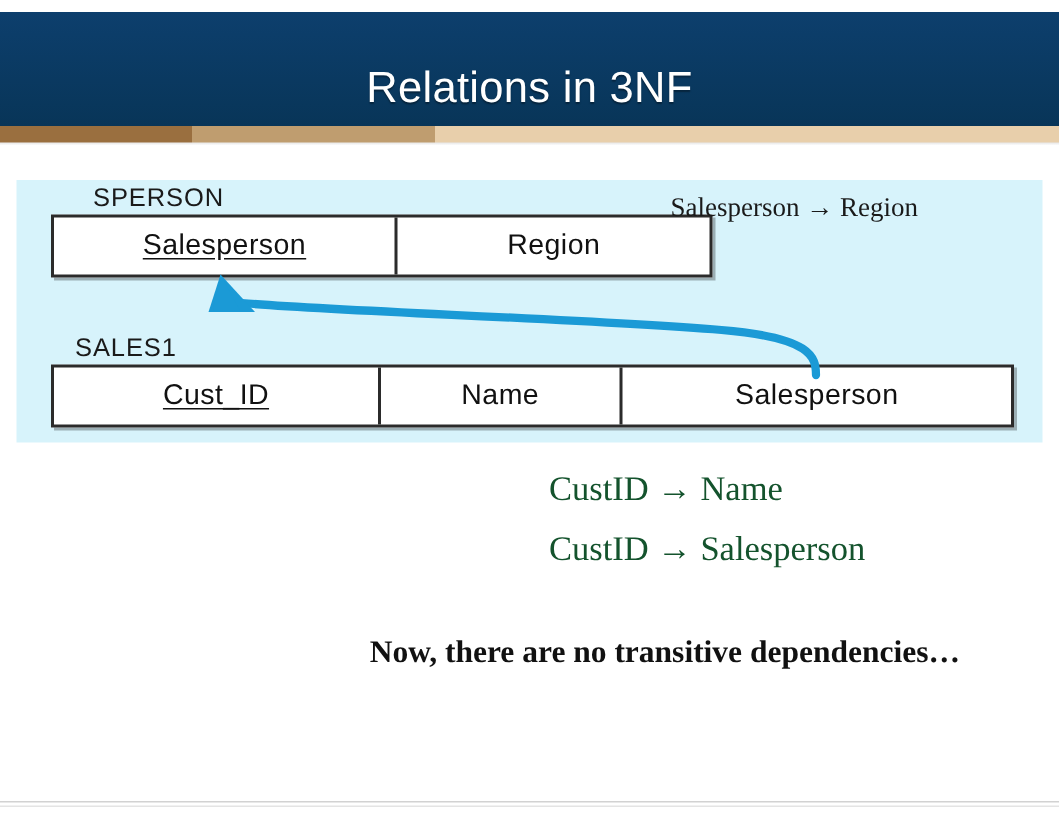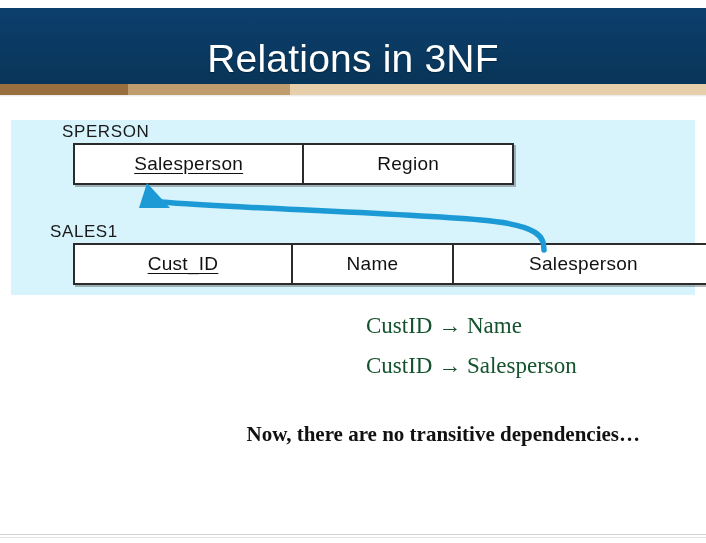--- a/index.html
+++ b/index.html
@@ -35,21 +35,21 @@
     background: linear-gradient(180deg, #0d3f6d 0%, #083558 100%);
   }
   .title-text {
     position: absolute;
     left: 0;
     top: 34px;
     width: 706px;
     text-align: center;
     color: #ffffff;
     font-family: "Liberation Sans", sans-serif;
-    font-size: 39px;
+    font-size: 29px;
     font-weight: 400;
     letter-spacing: 0.2px;
     line-height: 34px;
     text-shadow: 0 1px 1px rgba(0,0,0,0.35);
   }
 
   
   .accent-stripe {
     position: absolute;
     left: 0;
@@ -90,21 +90,20 @@
     letter-spacing: 0.6px;
     color: #1a1a1a;
   }
   .relation-table {
     position: absolute;
     display: flex;
     background: #ffffff;
     border: 2px solid #2b2b2b;
     box-sizing: border-box;
     box-shadow: 2px 2px 0 rgba(0,0,0,0.28);
-    margin-left: 39px;
   }
   .rel-cell {
     box-sizing: border-box;
     display: flex;
     align-items: center;
     justify-content: center;
     font-family: "Liberation Sans", sans-serif;
     font-size: 19px;
     color: #111111;
     letter-spacing: 0.3px;
@@ -232,20 +231,21 @@
 
   <div class="relation-table" id="sperson-table">
     <div class="rel-cell c1">
       <span class="pk">Salesperson</span>
     </div>
     <div class="rel-cell c2">
       <span>Region</span>
     </div>
   </div>
 
+  <div class="fd-text" id="fd-sperson">Salesperson → Region</div>
 
   <div class="relation-label" id="sales1-label">SALES1</div>
 
   <div class="relation-table" id="sales1-table">
     <div class="rel-cell c1">
       <span class="pk">Cust_ID</span>
     </div>
     <div class="rel-cell c2">
       <span>Name</span>
     </div>

